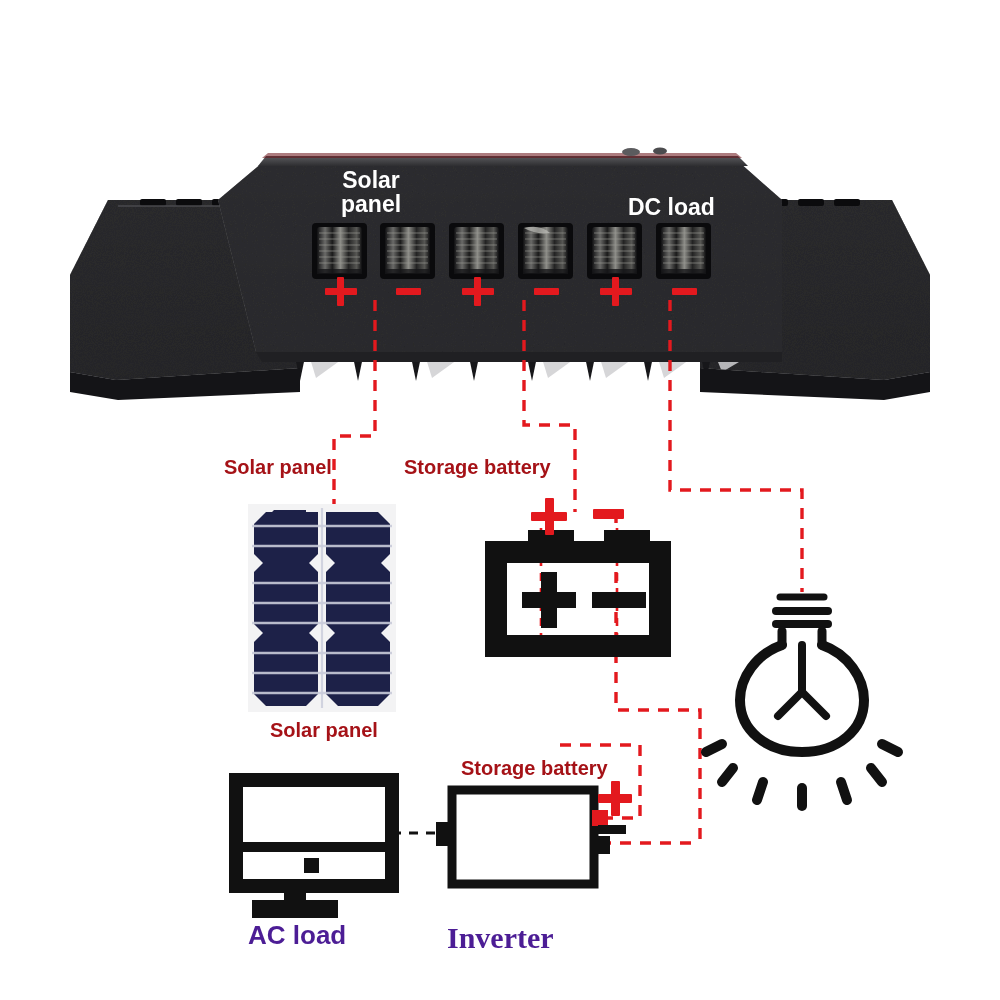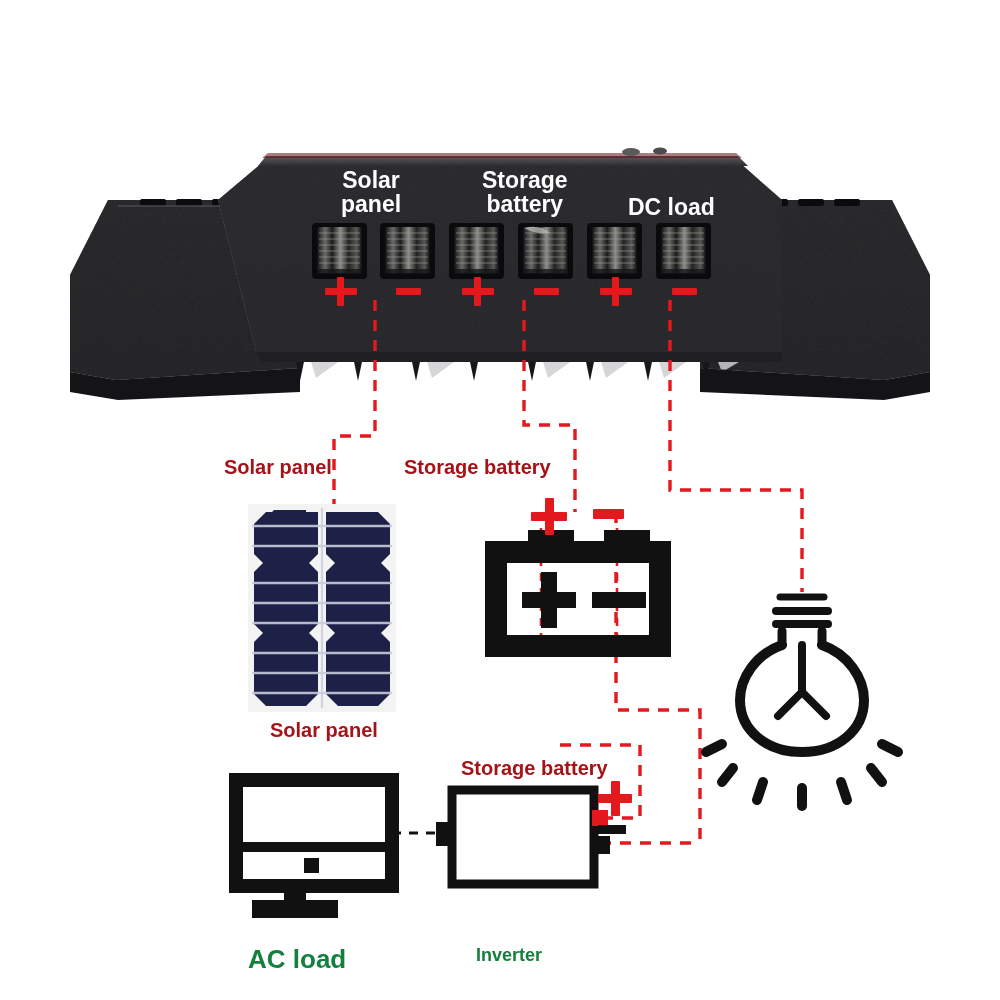--- a/index.html
+++ b/index.html
@@ -12,33 +12,33 @@
   }
   #stage{position:relative;width:1000px;height:987px;}
 
   
   #art{position:absolute;left:0;top:0;width:1000px;height:1000px;}
 
   
   .lbl{position:absolute;font-weight:bold;white-space:pre;line-height:1.05;}
   .lbl-white{color:#ffffff;text-align:center;}
   .lbl-red{color:#a51217;}
-  .lbl-black{color:#15803d;margin-top:24px;}
+  .lbl-black{color:#4c1d95;}
 
   #lab-solar-dev   {left:341px;top:168px;font-size:23px;}
   #lab-batt-dev    {left:482px;top:168px;font-size:23px;}
   #lab-dc-dev      {left:628px;top:195px;font-size:23px;}
 
   #lab-solar-top   {left:224px;top:457px;font-size:20px;}
   #lab-batt-top    {left:404px;top:457px;font-size:20px;}
   #lab-solar-bot   {left:270px;top:720px;font-size:20px;}
   #lab-batt-bot    {left:461px;top:758px;font-size:20px;}
 
   #lab-acload      {left:248px;top:922px;font-size:26px;}
-  #lab-inverter    {left:476px;top:922px;font-size:18px;}
+  #lab-inverter    {left:447px;top:922px;font-size:30px;font-family:Liberation Serif, serif;}
 </style>
 </head>
 <body>
 
 <div id="stage">
 
   <svg id="art" viewBox="0 0 1000 1000">
     <defs>
 
       <filter id="speckle" x="0" y="0" width="100%" height="100%">
@@ -370,22 +370,20 @@
           <rect x="611" y="781" width="9" height="35" rx="1"></rect>
       </g>
 
       <rect x="598" y="825" width="28" height="9" fill="#111111"></rect>
     </g>
   </svg>
 
   <div class="lbl lbl-white" id="lab-solar-dev">Solar
 panel</div>
 
-  <div class="lbl lbl-white" id="lab-batt-dev">Storage
-battery</div>
 
   <div class="lbl lbl-white" id="lab-dc-dev">DC load</div>
 
   <div class="lbl lbl-red" id="lab-solar-top">Solar panel</div>
 
   <div class="lbl lbl-red" id="lab-batt-top">Storage battery</div>
 
   <div class="lbl lbl-red" id="lab-solar-bot">Solar panel</div>
 
   <div class="lbl lbl-red" id="lab-batt-bot">Storage battery</div>

